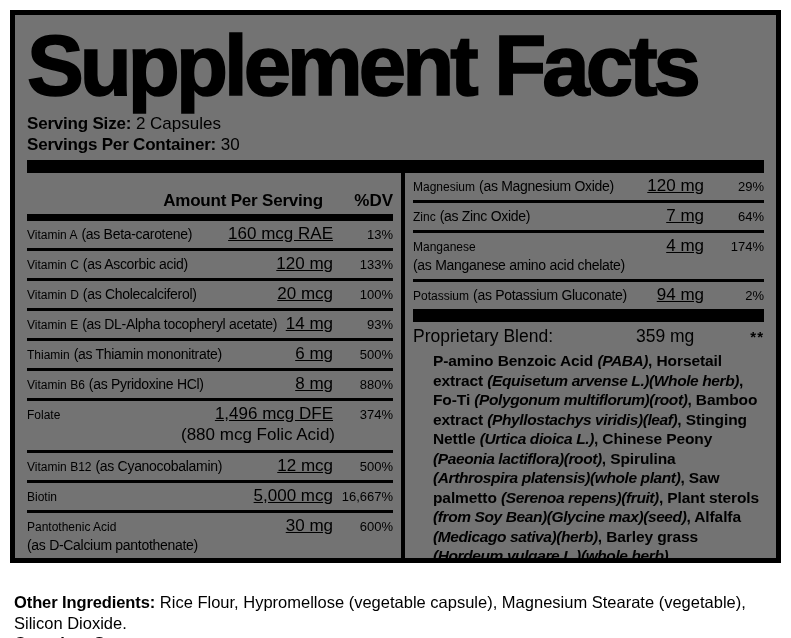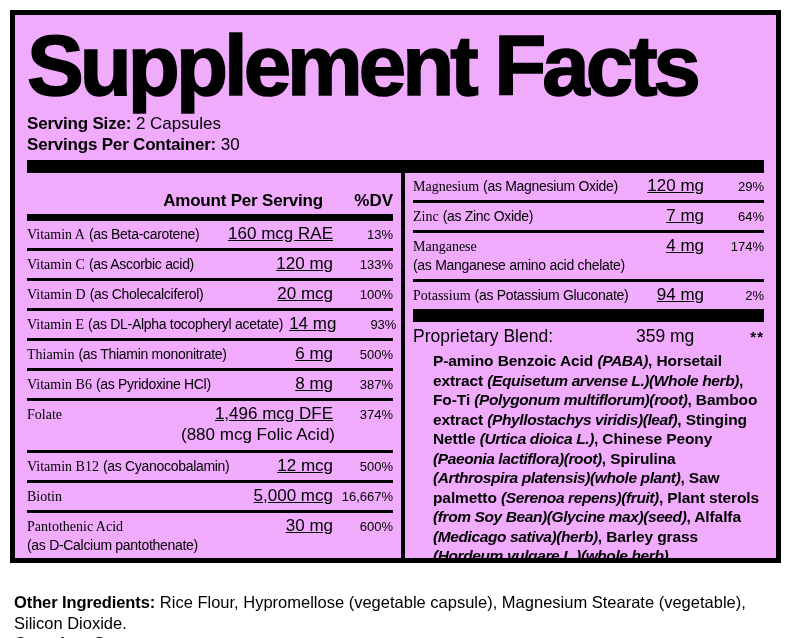--- a/index.html
+++ b/index.html
@@ -4,21 +4,21 @@
 <style>
   * { margin:0; padding:0; box-sizing:border-box; }
   html,body { background:#ffffff; }
   body {
     width:791px; height:638px; position:relative;
     font-family:"Liberation Sans", sans-serif; color:#000;
     overflow:hidden;
   }
   .label-box {
     position:absolute; left:10px; top:10px; width:771px; height:553px;
-    border:5px solid #000; background:#f0abfc; padding:0 12px; overflow:hidden;
+    border:5px solid #000; background:#737373; padding:0 12px; overflow:hidden;
   }
   .title {
     font-weight:bold; font-size:86px; letter-spacing:-4px; line-height:0.98;
     margin-top:8px; white-space:nowrap;
     -webkit-text-stroke:1.6px #000;
     transform:scaleX(0.99); transform-origin:left center;
   }
   .serving { font-size:17px; line-height:1.2; margin-top:7px; }
   .serving b { letter-spacing:-0.2px; }
   .bar-full { height:13px; background:#000; margin-top:5px; }
@@ -28,21 +28,21 @@
   .col-right { flex:1 1 auto; min-width:0; }
 
   .col-header { display:flex; justify-content:flex-end; align-items:baseline;
     font-weight:bold; font-size:17px; padding:18px 0 3px; }
   .col-header .amt-h { margin-right:26px; letter-spacing:-0.2px; }
   .col-header .dv-h { min-width:44px; text-align:right; }
   .bar-med { height:7px; background:#000; }
 
   .n-row { border-bottom:3px solid #000; padding:3px 0 3px; }
   .n-row .l1 { display:flex; align-items:baseline; line-height:20px; }
-  .n-name { font-size:14px; white-space:nowrap;font-family:Liberation Serif, serif; }
+  .n-name { font-size:12px; white-space:nowrap; }
   .n-form { font-size:14px; letter-spacing:-0.3px; margin-left:4px; white-space:nowrap; }
   .n-amt { margin-left:auto; font-size:17px; white-space:nowrap; padding-left:6px;text-decoration:underline; }
   .n-dv { min-width:54px; text-align:right; font-size:13px; margin-left:6px; white-space:nowrap; }
   .n-sub { font-size:14px; letter-spacing:-0.3px; line-height:17px; padding-bottom:2px; }
   .n-sub.amount { font-size:17px; letter-spacing:0; text-align:right; padding-right:58px; line-height:20px; }
 
   .bar-thick { height:10px; background:#000; }
   .blend-head { display:flex; align-items:baseline; padding:4px 0 2px; line-height:21px; }
   .blend-head .b-label { font-size:17.5px; }
   .blend-head .b-amt { margin-left:auto; font-size:17.5px; padding-right:56px; }
@@ -115,21 +115,21 @@
               <span class="n-form">(as Thiamin mononitrate)</span>
               <span class="n-amt">6 mg</span>
               <span class="n-dv">500%</span>
             </div>
           </div>
           <div class="n-row">
             <div class="l1">
               <span class="n-name">Vitamin B6</span>
               <span class="n-form">(as Pyridoxine HCl)</span>
               <span class="n-amt">8 mg</span>
-              <span class="n-dv">387%</span>
+              <span class="n-dv">880%</span>
             </div>
           </div>
           <div class="n-row">
             <div class="l1">
               <span class="n-name">Folate</span>
               <span class="n-amt">1,496 mcg DFE</span>
               <span class="n-dv">374%</span>
             </div>
             <div class="n-sub amount">(880 mcg Folic Acid)</div>
           </div>

